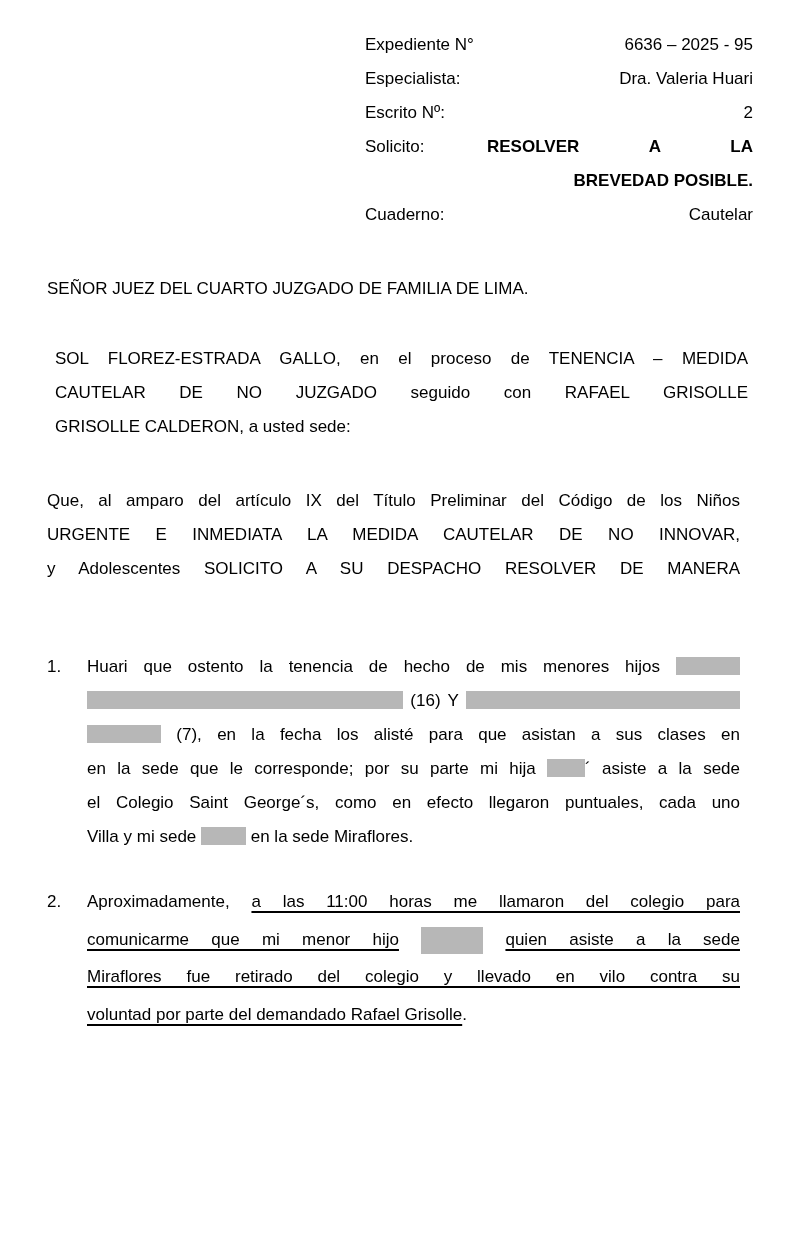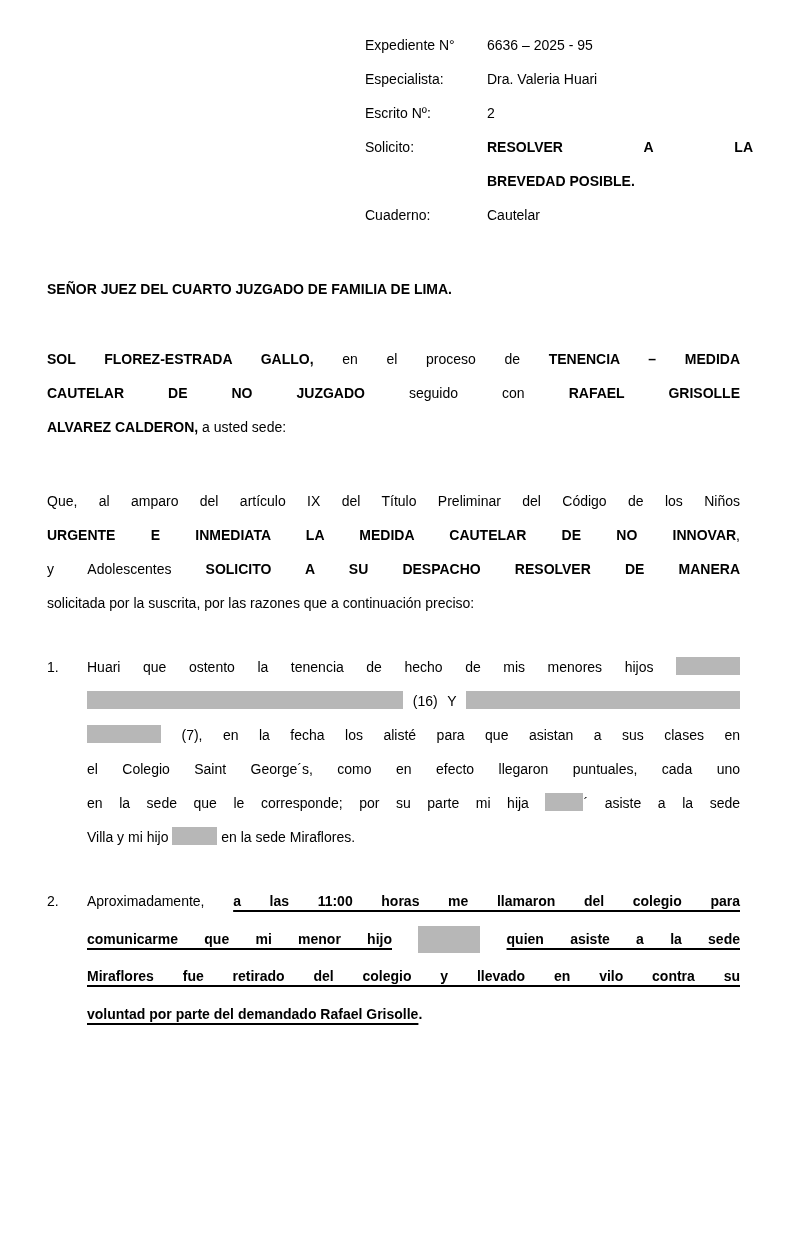--- a/index.html
+++ b/index.html
@@ -7,42 +7,42 @@
     padding: 0;
     background: #e8e8e8;
   }
   .page {
     position: relative;
     width: 787px;
     height: 1250px;
     margin: 0 auto;
     background: #ffffff;
     font-family: "Liberation Sans", "DejaVu Sans", sans-serif;
-    font-size: 14px;
+    font-size: 17px;
     color: #000000;
     overflow: hidden;
   }
   
   .header-fields {
     position: absolute;
     left: 365px;
     top: 28px;
     width: 388px;
   }
   .field-row { display: flex; }
   .field-label {
     width: 122px;
     flex: none;
     line-height: 34px;
     white-space: nowrap;
   }
   .field-value { flex: 1; }
   .field-value .vline {
     line-height: 34px;
-    text-align: left;
+    text-align: right;
   }
   .field-value .vline.jl {
     text-align: justify;
     text-align-last: justify;
   }
   .field-value.bold, .field-value.bold .vline { font-weight: bold; }
 
   
   .block {
     position: absolute;
@@ -60,21 +60,21 @@
     line-height: 34px;
   }
   .line {
     line-height: 34px;
     text-align: justify;
     text-align-last: justify;
   }
   .line.left { text-align-last: left; }
   .block.lh-tall .line { line-height: 37.5px; }
   .block.lh-tall .num { line-height: 37.5px; }
-  .b { font-weight: bold; }
+  .b { font-weight: normal; }
   .u {
     text-decoration: underline;
     text-decoration-thickness: 2px;
     text-underline-offset: 4px;
     margin-top: 44px;
   }
   .redact {
     display: inline-block;
     background: var(--redact, #b7b7b7);
     height: 18px;
@@ -119,39 +119,38 @@
         <div class="field-label">Cuaderno:</div>
         <div class="field-value">
           <div class="vline">Cautelar</div>
         </div>
       </div>
     </div>
   <div id="body-blocks">
       <div class="block" style="top: 272px;">
         <div class="line left"><span class="b">SEÑOR JUEZ DEL CUARTO JUZGADO DE FAMILIA DE LIMA.</span></div>
       </div>
-      <div class="block" style="top: 342px;">
+      <div class="block" style="top: 342px; margin-left: 8px;">
         <div class="line"><span class="b">SOL FLOREZ-ESTRADA GALLO,</span><span> en el proceso de </span><span class="b">TENENCIA – MEDIDA</span></div>
         <div class="line"><span class="b">CAUTELAR DE NO JUZGADO</span><span> seguido con </span><span class="b">RAFAEL GRISOLLE</span></div>
-        <div class="line left"><span class="b">ALVAREZ CALDERON,</span><span> a usted sede:</span></div>
+        <div class="line left"><span class="b">GRISOLLE CALDERON,</span><span> a usted sede:</span></div>
       </div>
       <div class="block" style="top: 484px;">
         <div class="line"><span>Que, al amparo del artículo IX del Título Preliminar del Código de los Niños</span></div>
         <div class="line"><span class="b">URGENTE E INMEDIATA LA MEDIDA CAUTELAR DE NO INNOVAR</span><span>,</span></div>
         <div class="line"><span>y Adolescentes </span><span class="b">SOLICITO A SU DESPACHO RESOLVER DE MANERA</span></div>
-        <div class="line left"><span>solicitada por la suscrita, por las razones que a continuación preciso:</span></div>
       </div>
       <div class="block item" style="top: 650px;">
         <span class="num">1.</span>
         <div class="line"><span>Huari que ostento la tenencia de hecho de mis menores hijos</span><span> </span><span class="redact" style="width: 64px;"></span></div>
         <div class="line"><span class="redact" style="width: 316px;"></span><span> (16) Y </span><span class="redact" style="width: 274px;"></span></div>
         <div class="line"><span class="redact" style="width: 74px;"></span><span> (7), en la fecha los alisté para que asistan a sus clases en</span></div>
+        <div class="line"><span>en la sede que le corresponde; por su parte mi hija</span><span> </span><span class="redact" style="width: 38px;"></span><span>´ asiste a la sede</span></div>
         <div class="line"><span>el Colegio Saint George´s, como en efecto llegaron puntuales, cada uno</span></div>
-        <div class="line"><span>en la sede que le corresponde; por su parte mi hija</span><span> </span><span class="redact" style="width: 38px;"></span><span>´ asiste a la sede</span></div>
-        <div class="line left"><span>Villa y mi hijo </span><span class="redact" style="width: 45px;"></span><span> en la sede Miraflores.</span></div>
+        <div class="line left"><span>Villa y mi sede </span><span class="redact" style="width: 45px;"></span><span> en la sede Miraflores.</span></div>
       </div>
       <div class="block item lh-tall" style="top: 883px;">
         <span class="num">2.</span>
         <div class="line"><span>Aproximadamente, </span><span class="b u">a las 11:00 horas me llamaron del colegio para</span></div>
         <div class="line"><span class="b u">comunicarme que mi menor hijo</span><span> </span><span class="redact tall" style="width: 62px;"></span><span> </span><span class="b u">quien asiste a la sede</span></div>
         <div class="line"><span class="b u">Miraflores fue retirado del colegio y llevado en vilo contra su</span></div>
         <div class="line left"><span class="b u">voluntad por parte del demandado Rafael Grisolle</span><span class="b">.</span></div>
       </div>
     </div>
 </div>

